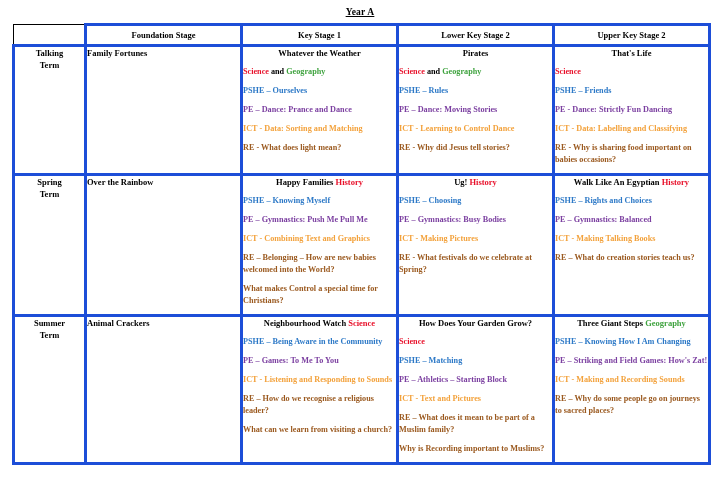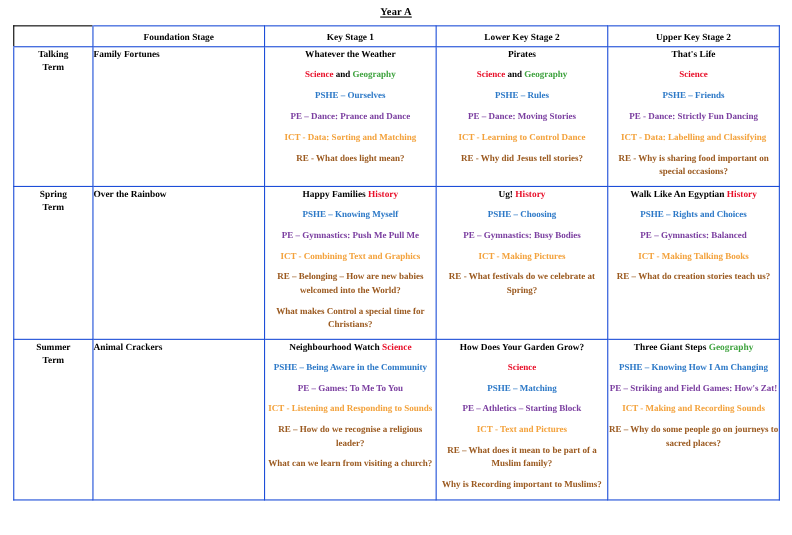--- a/index.html
+++ b/index.html
@@ -32,21 +32,21 @@
   }
   table.curriculum {
     border-collapse: collapse;
     table-layout: fixed;
     width: 696px;
     margin: 0 12px;
     border: 1px solid #000000;
   }
   table.curriculum td,
   table.curriculum th {
-    border: 1px solid #1d4ed8;
+    border: 3px solid #1d4ed8;
     vertical-align: top;
     padding: 0;
   }
   col.c-term   { width: 72px; }
   col.c-fs     { width: 156px; }
   col.c-ks1    { width: 156px; }
   col.c-lks2   { width: 156px; }
   col.c-uks2   { width: 156px; }
 
   
@@ -91,21 +91,20 @@
     font-weight: bold;
     line-height: 12px;
     margin-bottom: 7px;
   }
   td.subj .topic .sci  { color: #e8102a; }
   td.subj .topic .hist { color: #000000; }
   td.subj .topic .geo  { color: #3fa33f; }
 
   td.subj .line {
     display: block;
-    text-align: center;
     font-size: 8.2px;
     font-weight: bold;
     line-height: 12px;
     margin-bottom: 7px;
   }
   .c-red    { color: #e8102a; }
   .c-green  { color: #3fa33f; }
   .c-blue   { color: #2d79c7; }
   .c-purple { color: #7b3fa0; }
   .c-orange { color: #f3a23c; }
@@ -158,21 +157,21 @@
           <span class="line c-purple">PE – Dance: Moving Stories</span>
           <span class="line c-orange">ICT - Learning to Control Dance</span>
           <span class="line c-brown">RE - Why did Jesus tell stories?</span>
         </td>
         <td class="subj">
           <span class="topic">That's Life</span>
           <span class="line c-red">Science</span>
           <span class="line c-blue">PSHE – Friends</span>
           <span class="line c-purple">PE - Dance: Strictly Fun Dancing</span>
           <span class="line c-orange">ICT - Data: Labelling and Classifying</span>
-          <span class="line c-brown">RE - Why is sharing food important on special occasions?</span>
+          <span class="line c-brown">RE - Why is sharing food important on babies occasions?</span>
         </td>
       </tr>
 
       <tr>
         <td class="term">
           <span class="t-line">Spring</span>
           <span class="t-line">Term</span>
         </td>
         <td class="fs">Over the Rainbow</td>
         <td class="subj">

